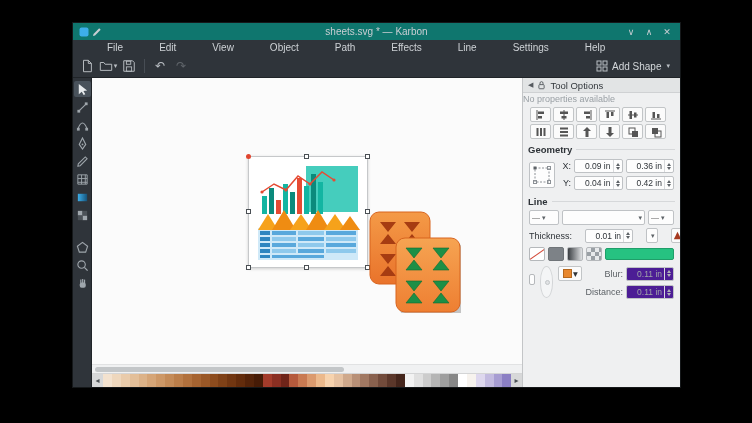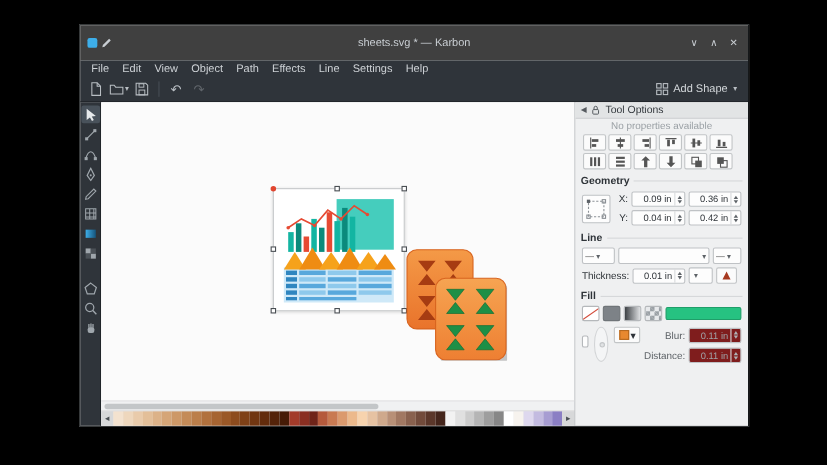--- a/index.html
+++ b/index.html
@@ -4,31 +4,31 @@
 <style>
   * { box-sizing: border-box; margin: 0; padding: 0; }
   html,body { width:752px; height:423px; background:#000; overflow:hidden; }
   body { font-family:"Liberation Sans", sans-serif; }
   .screen { position:relative; width:752px; height:423px; background:#000; }
 
   .window { position:absolute; left:72px; top:22px; width:609px; height:366px;
     display:flex; flex-direction:column; background:#eff0f1; border:1px solid #15181a; }
 
   
-  .titlebar { height:17px; background:#404040; color:#ced2d6; display:flex; align-items:center;
-    padding:16px 6px; font-size:10px; flex:0 0 auto; }
+  .titlebar { height:17px; background:#0f766e; color:#ced2d6; display:flex; align-items:center;
+    padding:1px 6px; font-size:10px; flex:0 0 auto; }
   .tb-left { display:flex; align-items:center; gap:3px; width:70px; }
   .tb-title { flex:1; text-align:center; color:#c9ced3; }
   .tb-controls { width:70px; display:flex; justify-content:flex-end; gap:4px; }
   .tb-btn { width:14px; text-align:center; cursor:default; color:#c9ced3; font-size:9px; }
 
   
   .menubar { height:15px; background:#2f343a; display:flex; align-items:center; padding:0 4px;
     font-size:10px; color:#ced2d6; flex:0 0 auto; }
-  .menu-item { padding:0 6px; line-height:15px; }
+  .menu-item { padding:0 6px; line-height:15px;margin-left:24px; }
 
   
   .toolbar { height:23px; background:#2f343a; border-bottom:1px solid #202428; display:flex;
     align-items:center; padding:0 4px; gap:1px; flex:0 0 auto; }
   .tbtn { height:19px; min-width:20px; display:flex; align-items:center; justify-content:center;
     border-radius:2px; color:#b9bec3; font-size:12px; }
   .tbtn.disabled { opacity:.35; }
   .tbtn svg { display:block; }
   .combo-arrow { font-size:7px; color:#b9bec3; margin-left:1px; }
   .tool-sep { width:1px; height:14px; background:#474d54; margin:0 4px; }
@@ -72,21 +72,21 @@
   
   .dock { width:158px; background:#eff0f1; border-left:1px solid #c3c5c7; display:flex;
     flex-direction:column; font-size:9.5px; color:#2e3338; flex:0 0 auto; overflow:hidden; }
   .dock-header { height:15px; background:#e2e4e5; border-bottom:1px solid #cfd1d3; display:flex;
     align-items:center; gap:4px; padding:0 5px; flex:0 0 auto; }
   .dock-header .title { font-size:9.5px; color:#33383d; }
   .dock-collapse { font-size:7px; color:#555a5f; }
 
   .s-hdr { display:flex; align-items:center; gap:4px; margin:3px 5px 2px; font-weight:bold; font-size:9.5px; }
   .s-hdr .rule { flex:1; height:1px; background:#d6d8da; }
-  .empty-note { color:#9aa0a5; text-align:center; font-size:9px; margin:1px 0 2px; }
+  .empty-note { color:#9aa0a5; font-size:9px; margin:1px 0 2px; }
 
   .arrange-grid { display:flex; flex-wrap:wrap; gap:2px; padding:1px 7px 2px; }
   .abtn { width:21px; height:15px; background:#fbfbfb; border:1px solid #c2c5c7; border-radius:2px;
     display:flex; align-items:center; justify-content:center; }
 
   .geo-body { display:flex; align-items:center; gap:6px; padding:2px 6px 3px; }
   .anchor-widget { width:26px; height:26px; background:#fdfdfd; border:1px solid #bfc2c5; border-radius:2px;
     display:flex; align-items:center; justify-content:center; }
   .geo-rows { flex:1; display:flex; flex-direction:column; gap:3px; }
   .geo-row { display:flex; align-items:center; gap:3px; }
@@ -95,32 +95,32 @@
   .spin { display:flex; align-items:center; height:14px; background:#fdfdfd;
     border:1px solid #bfc2c5; border-radius:2px; flex:1; min-width:0; }
   .spin.fixed { flex:0 0 48px; }
   .spin .val { flex:1; text-align:right; font-size:8.5px; padding-right:2px; white-space:nowrap; }
   .spin .arrows { width:9px; display:flex; flex-direction:column; align-items:center; justify-content:center; gap:1px;
     border-left:1px solid #d8dadc; height:100%; }
   .tri-up { width:0; height:0; border-left:2.5px solid transparent; border-right:2.5px solid transparent;
     border-bottom:3px solid #5d6267; }
   .tri-down { width:0; height:0; border-left:2.5px solid transparent; border-right:2.5px solid transparent;
     border-top:3px solid #5d6267; }
-  .spin.disabled { background:#7f1d1d; }
+  .spin.disabled { background:#4c1d95; }
   .spin.disabled .val { color:#a0a4a8; }
   .spin.disabled .tri-up { border-bottom-color:#b0b3b6; }
   .spin.disabled .tri-down { border-top-color:#b0b3b6; }
 
   .line-row { display:flex; align-items:center; gap:3px; padding:1px 6px 2px; }
   .combo { display:flex; align-items:center; height:15px; background:#fdfdfd; border:1px solid #bfc2c5;
     border-radius:2px; padding:0 2px; }
   .combo .cv { font-size:8px; color:#555; }
   .combo .chev { font-size:7px; color:#5d6267; margin-left:2px; }
   .line-preview { width:100%; height:0; border-top:1.5px solid #1a1a1a; }
-  .thick-row { display:flex; align-items:center; gap:3px; padding:1px 6px 3px; }
+  .thick-row { display:flex; align-items:center; gap:13px; padding:1px 6px 3px; }
   .thick-row .lbl { font-size:9px; }
   .mini-btn { width:19px; height:15px; background:#fbfbfb; border:1px solid #c2c5c7; border-radius:2px;
     display:flex; align-items:center; justify-content:center; }
 
   .fill-row { display:flex; align-items:center; gap:3px; padding:1px 6px 3px; }
   .fbtn { width:16px; height:14px; border:1px solid #b5b8bb; border-radius:2px; background:#fff;
     position:relative; overflow:hidden; }
   .fbtn.none::after { content:""; position:absolute; left:-2px; right:-2px; top:50%;
     border-top:1.4px solid #d34b3a; transform:rotate(-35deg); }
   .fbtn.solid { background:#7d8287; border-color:#6f7478; }
@@ -623,24 +623,20 @@
           <div class="combo" style="width:22px;">
               <span class="chev">▾</span>
             </div>
           <div class="mini-btn">
               <svg width="11" height="11" viewBox="0 0 12 12">
                 <path d="M2 10 L6 2 L10 10 Z" fill="#a6391f"></path>
               </svg>
             </div>
         </div>
 
-        <div class="s-hdr">
-          <span>Fill</span>
-          <div class="rule"></div>
-        </div>
         <div class="fill-row">
           <div class="fbtn none"></div>
           <div class="fbtn solid"></div>
           <div class="fbtn gradient"></div>
           <div class="fbtn pattern"></div>
           <div class="fill-bar" style="background: rgb(38, 194, 129);"></div>
         </div>
 
         <div class="shadow-body">
           <div class="checkbox"></div>

